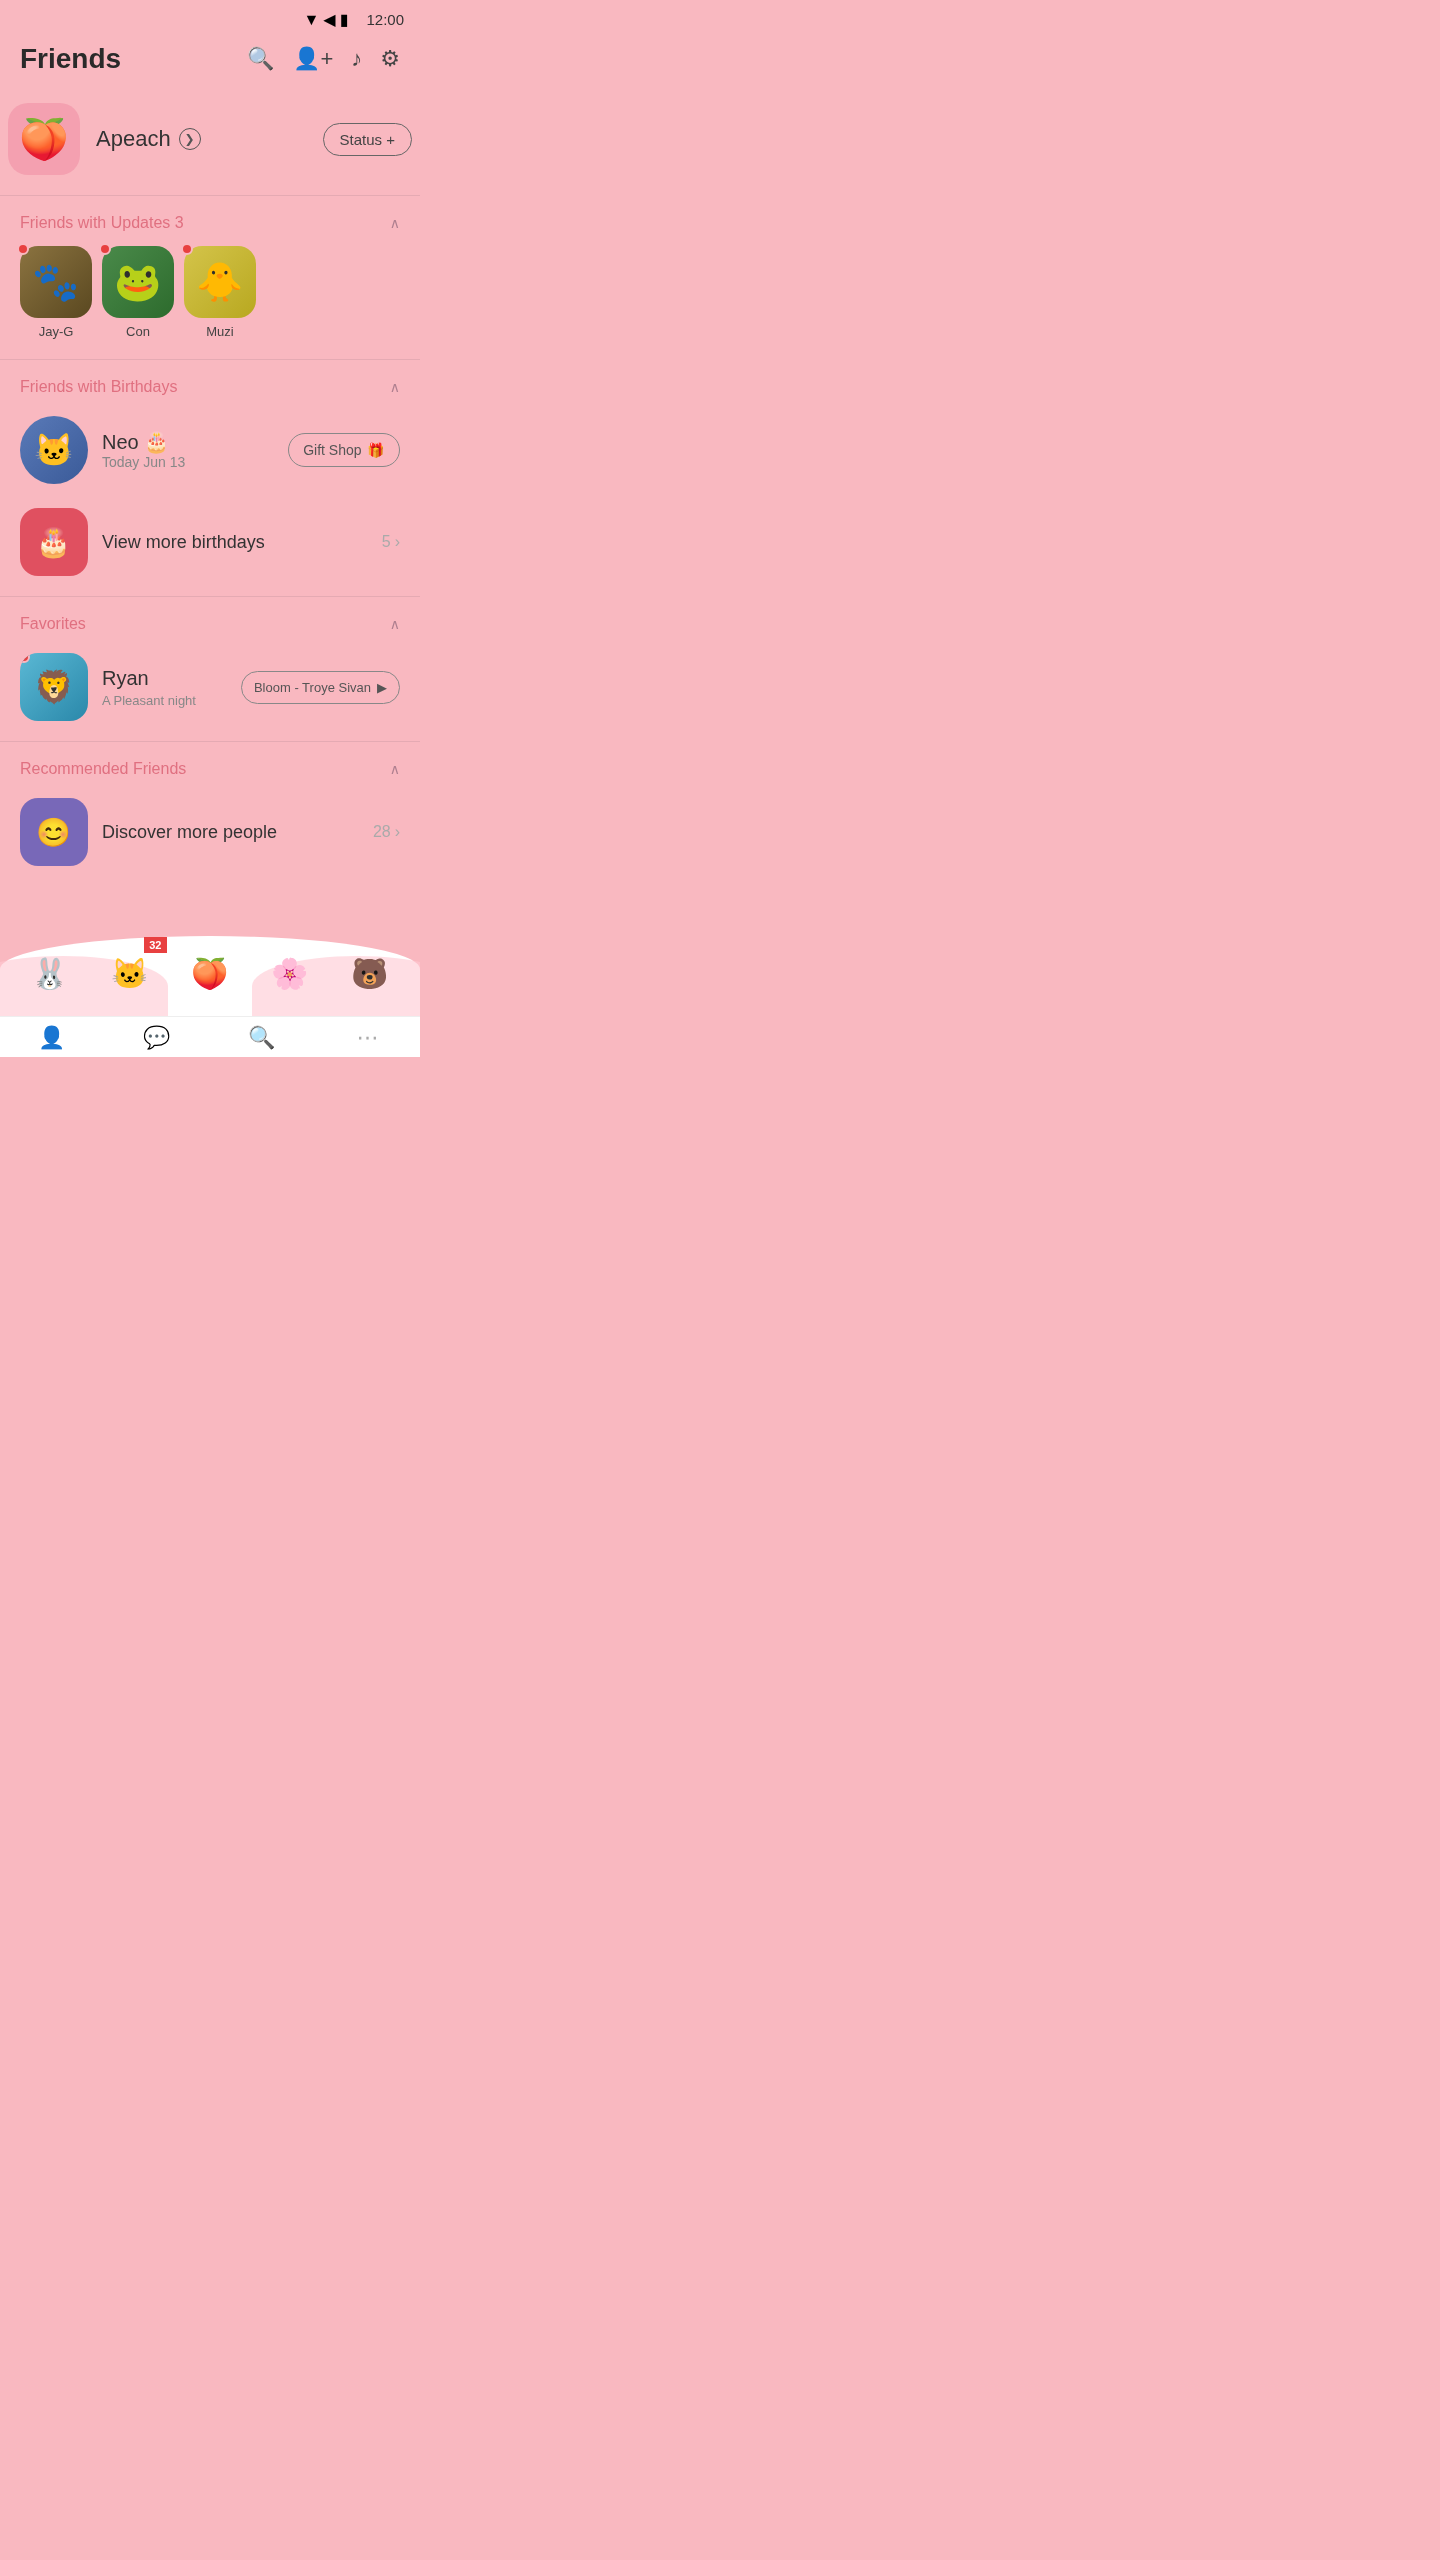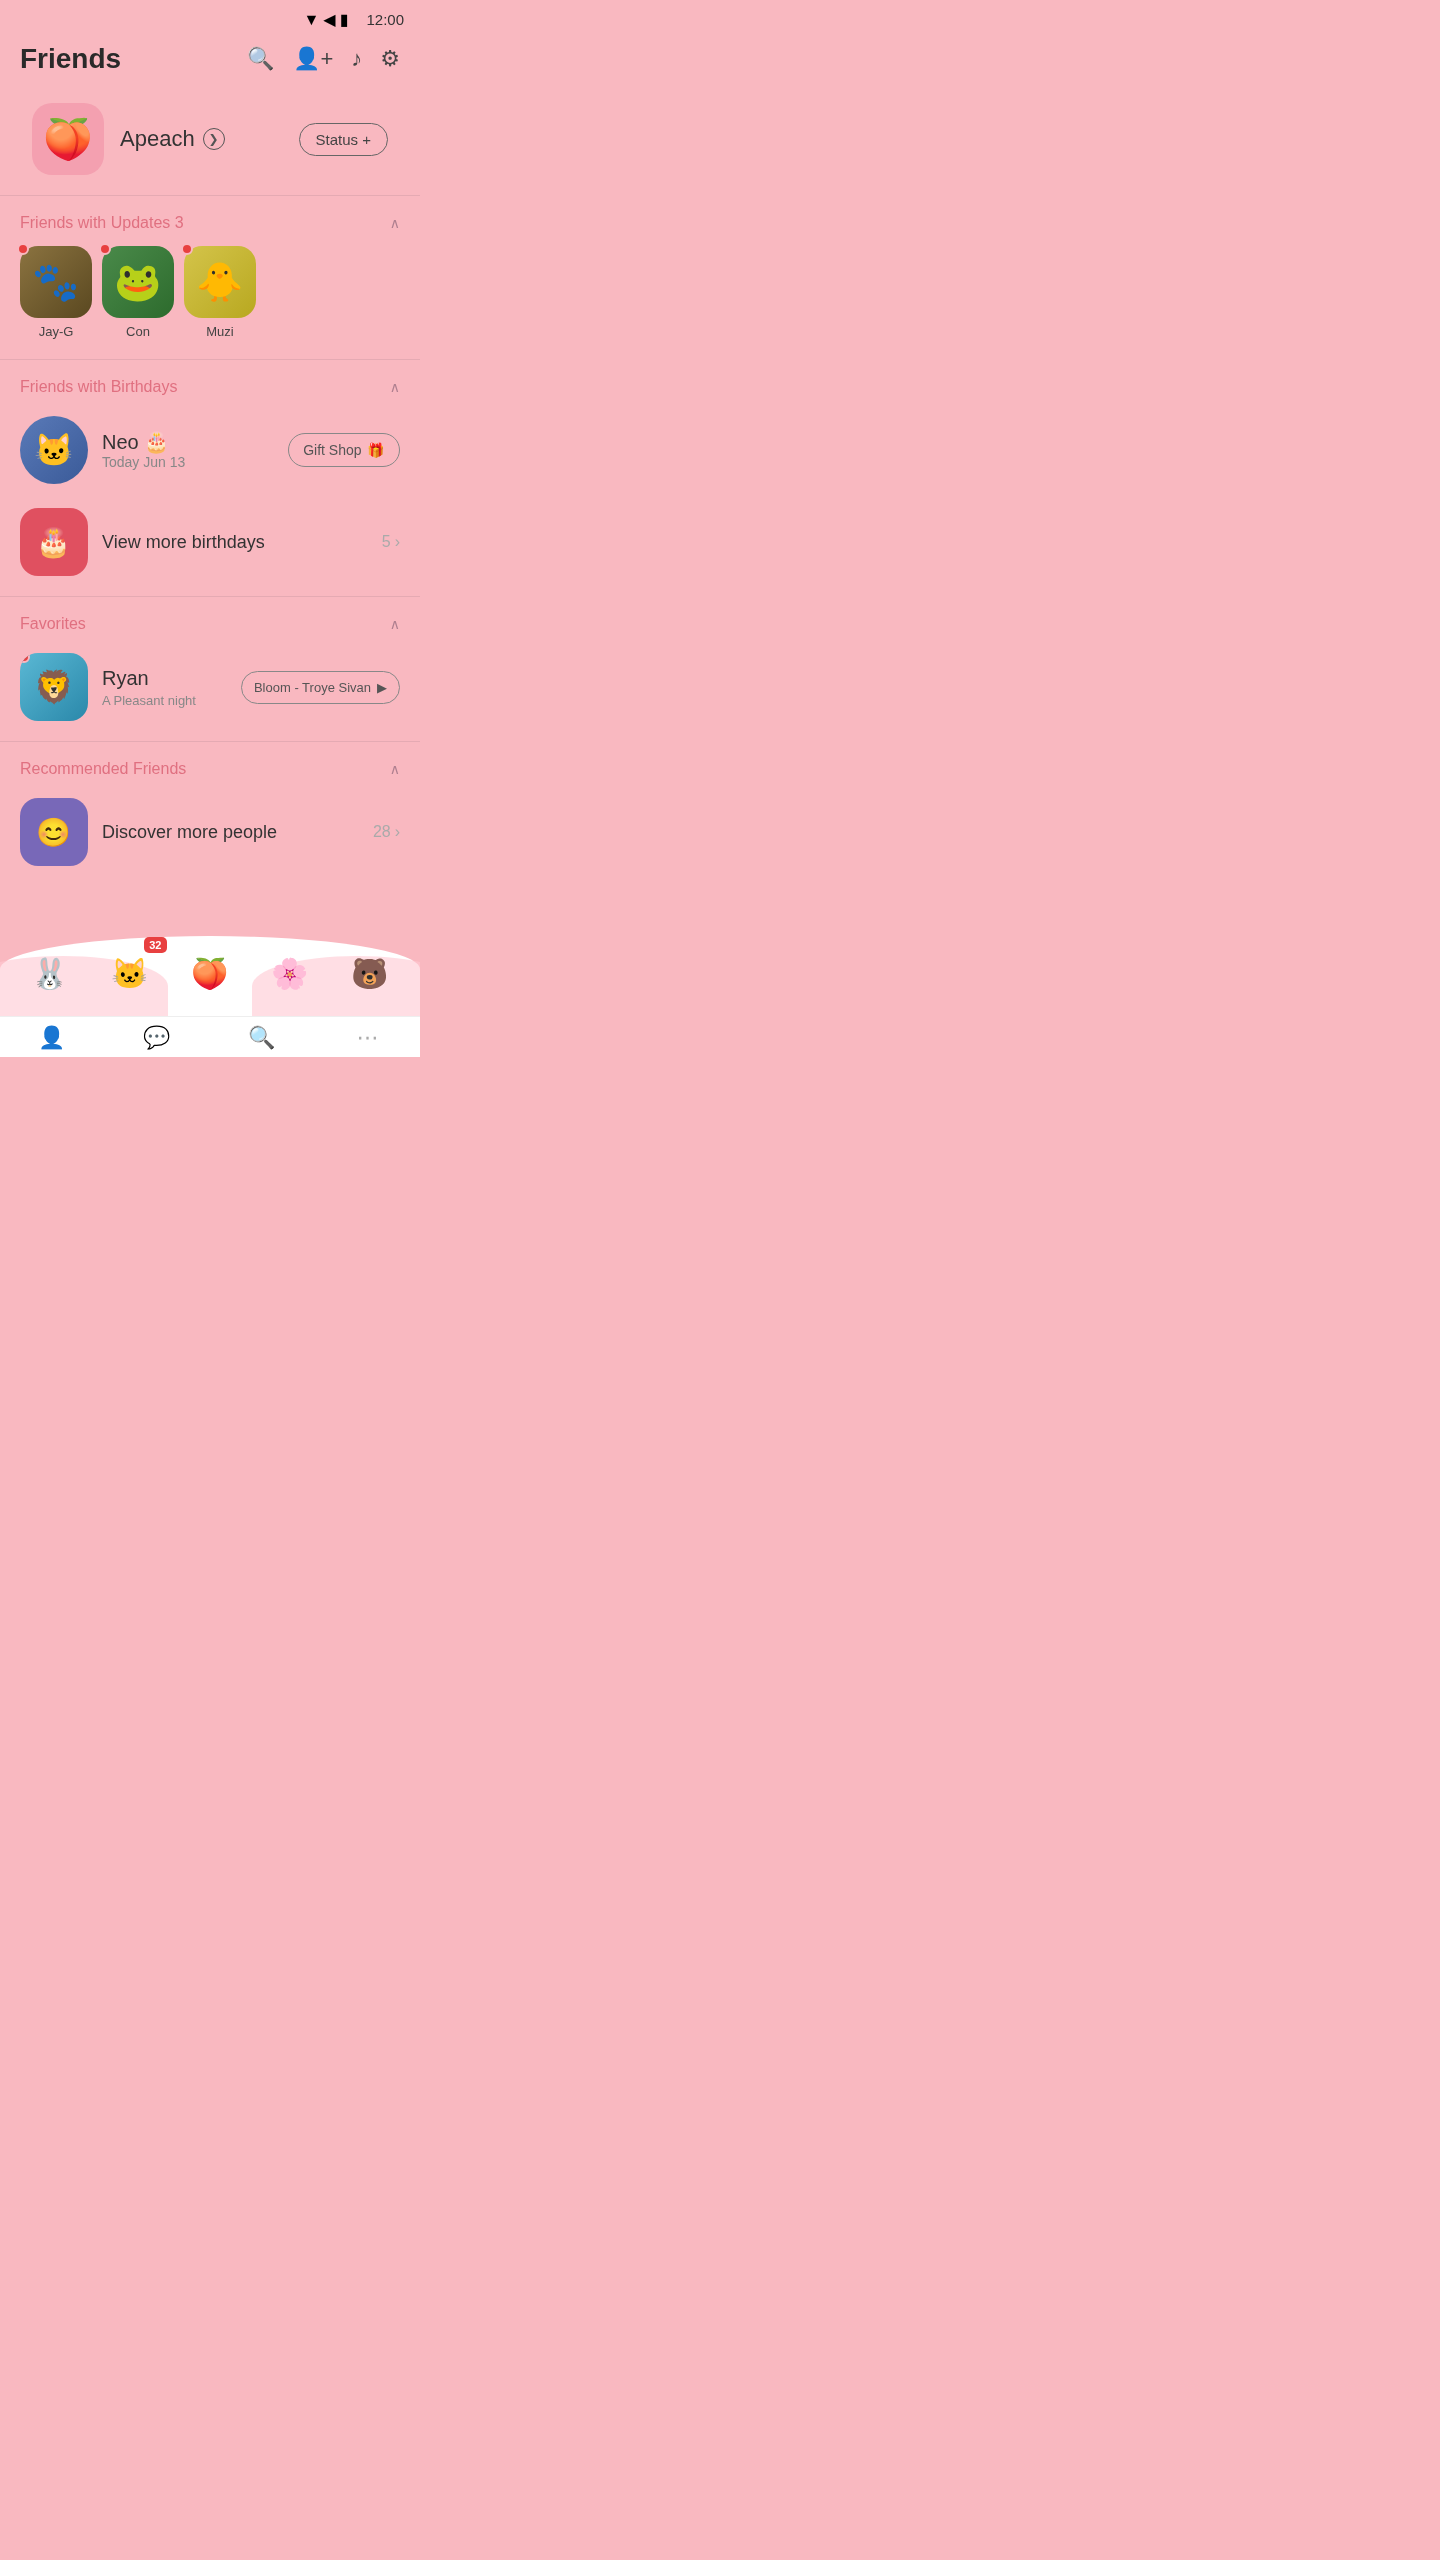--- a/index.html
+++ b/index.html
@@ -54,21 +54,21 @@
     .header-icon {
       font-size: 22px;
       color: #444;
       cursor: pointer;
     }
 
     
     .my-profile {
       display: flex;
       align-items: center;
-      padding: 12px 32px 20px;
+      padding: 12px 8px 20px;
       gap: 16px;
       justify-content: space-between;
     }
     .my-name {
       font-size: 22px;
       font-weight: 500;
       color: #333;
       display: flex;
       align-items: center;
       gap: 8px;
@@ -365,21 +365,21 @@
       justify-content: center;
       font-size: 30px;
       position: relative;
     }
     .char-badge {
       position: absolute;
       top: -4px;
       right: -4px;
       background: #e84040;
       color: white;
-      border-radius: 5px;
+      border-radius: 0;
       font-size: 11px;
       font-weight: bold;
       padding: 2px 5px;
       min-width: 20px;
       text-align: center;
     }
 
     
     .nav-tabs {
       display: flex;

